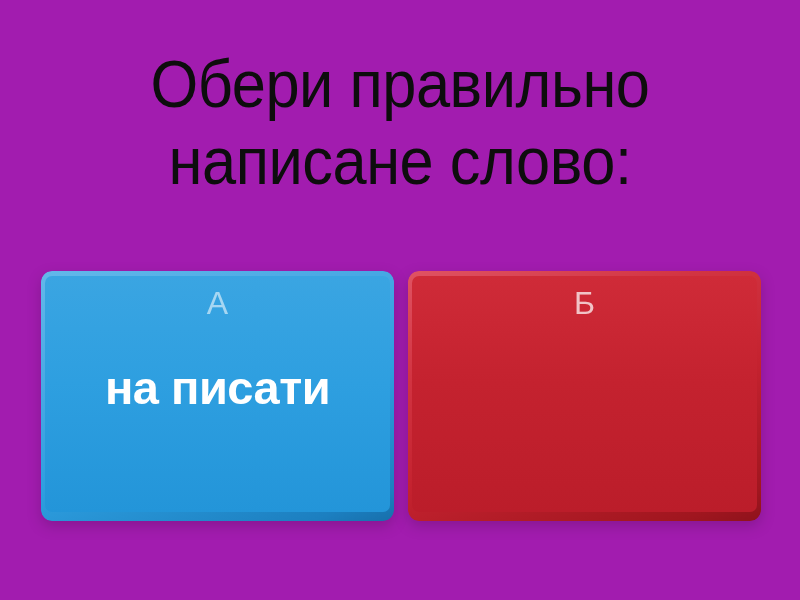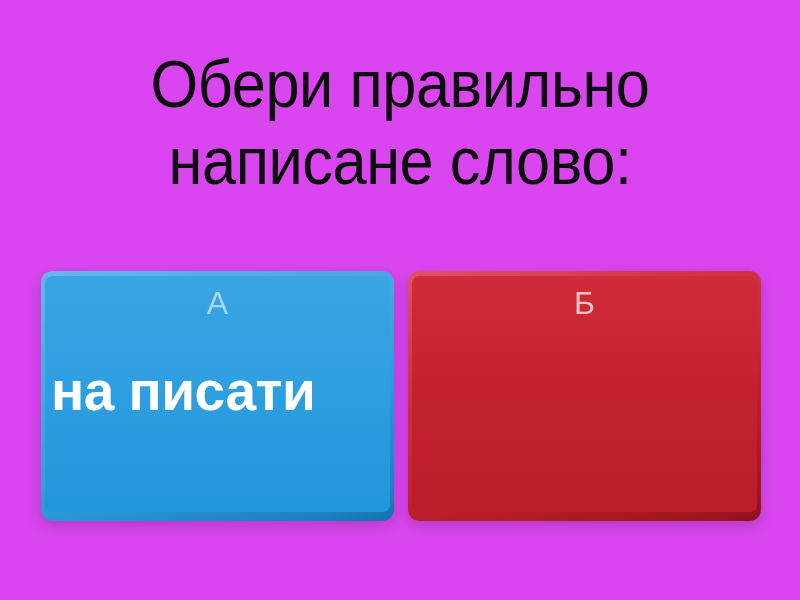--- a/index.html
+++ b/index.html
@@ -11,21 +11,21 @@
     height: 600px;
     background: #ffffff;
     font-family: "Liberation Sans", "DejaVu Sans", sans-serif;
     overflow: hidden;
   }
 
   .quiz-root {
     position: relative;
     width: 800px;
     height: 600px;
-    background: #d946ef;
+    background: #a21caf;
     box-sizing: border-box;
   }
 
   
   .question {
     position: absolute;
     left: 0;
     top: 46px;
     width: 800px;
     text-align: center;
@@ -95,23 +95,23 @@
     line-height: 1;
     font-weight: 400;
     font-family: "Liberation Sans", "DejaVu Sans", sans-serif;
   }
 
   .answer-text {
     position: absolute;
     left: 10px;
     right: 10px;
     top: 93px;
-    text-align: left;
+    text-align: center;
     color: #ffffff;
-    font-size: 55px;
+    font-size: 47px;
     line-height: 1;
     font-weight: 700;
     letter-spacing: -0.5px;
     font-family: "Liberation Sans", "DejaVu Sans", sans-serif;
     white-space: nowrap;
   }
 
   
   .card-a .bevel {
     background: linear-gradient(160deg, #63b8ea 0%, #4aa9e4 30%, #2e9fe0 58%, #1c7fc0 92%, #176fab 100%);

